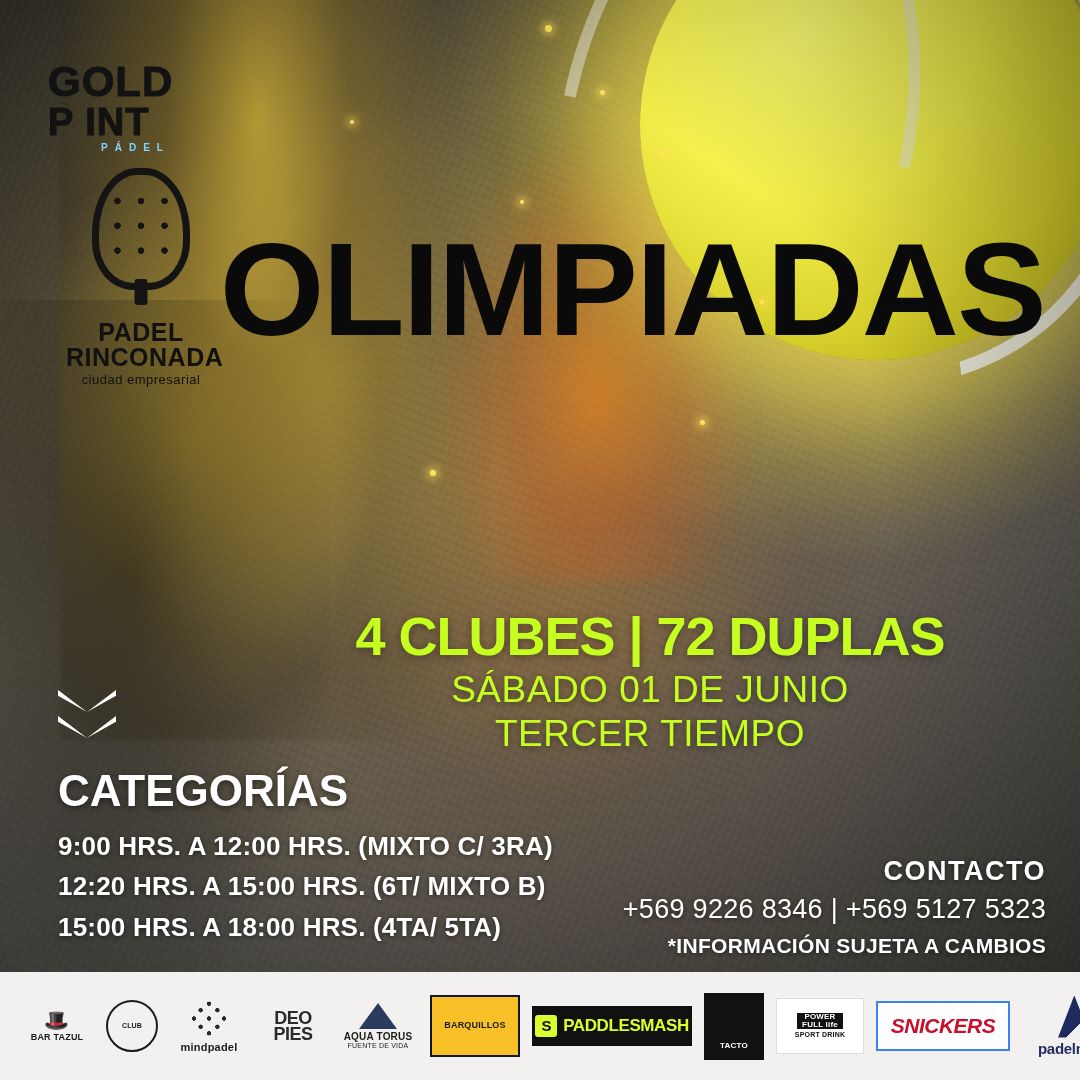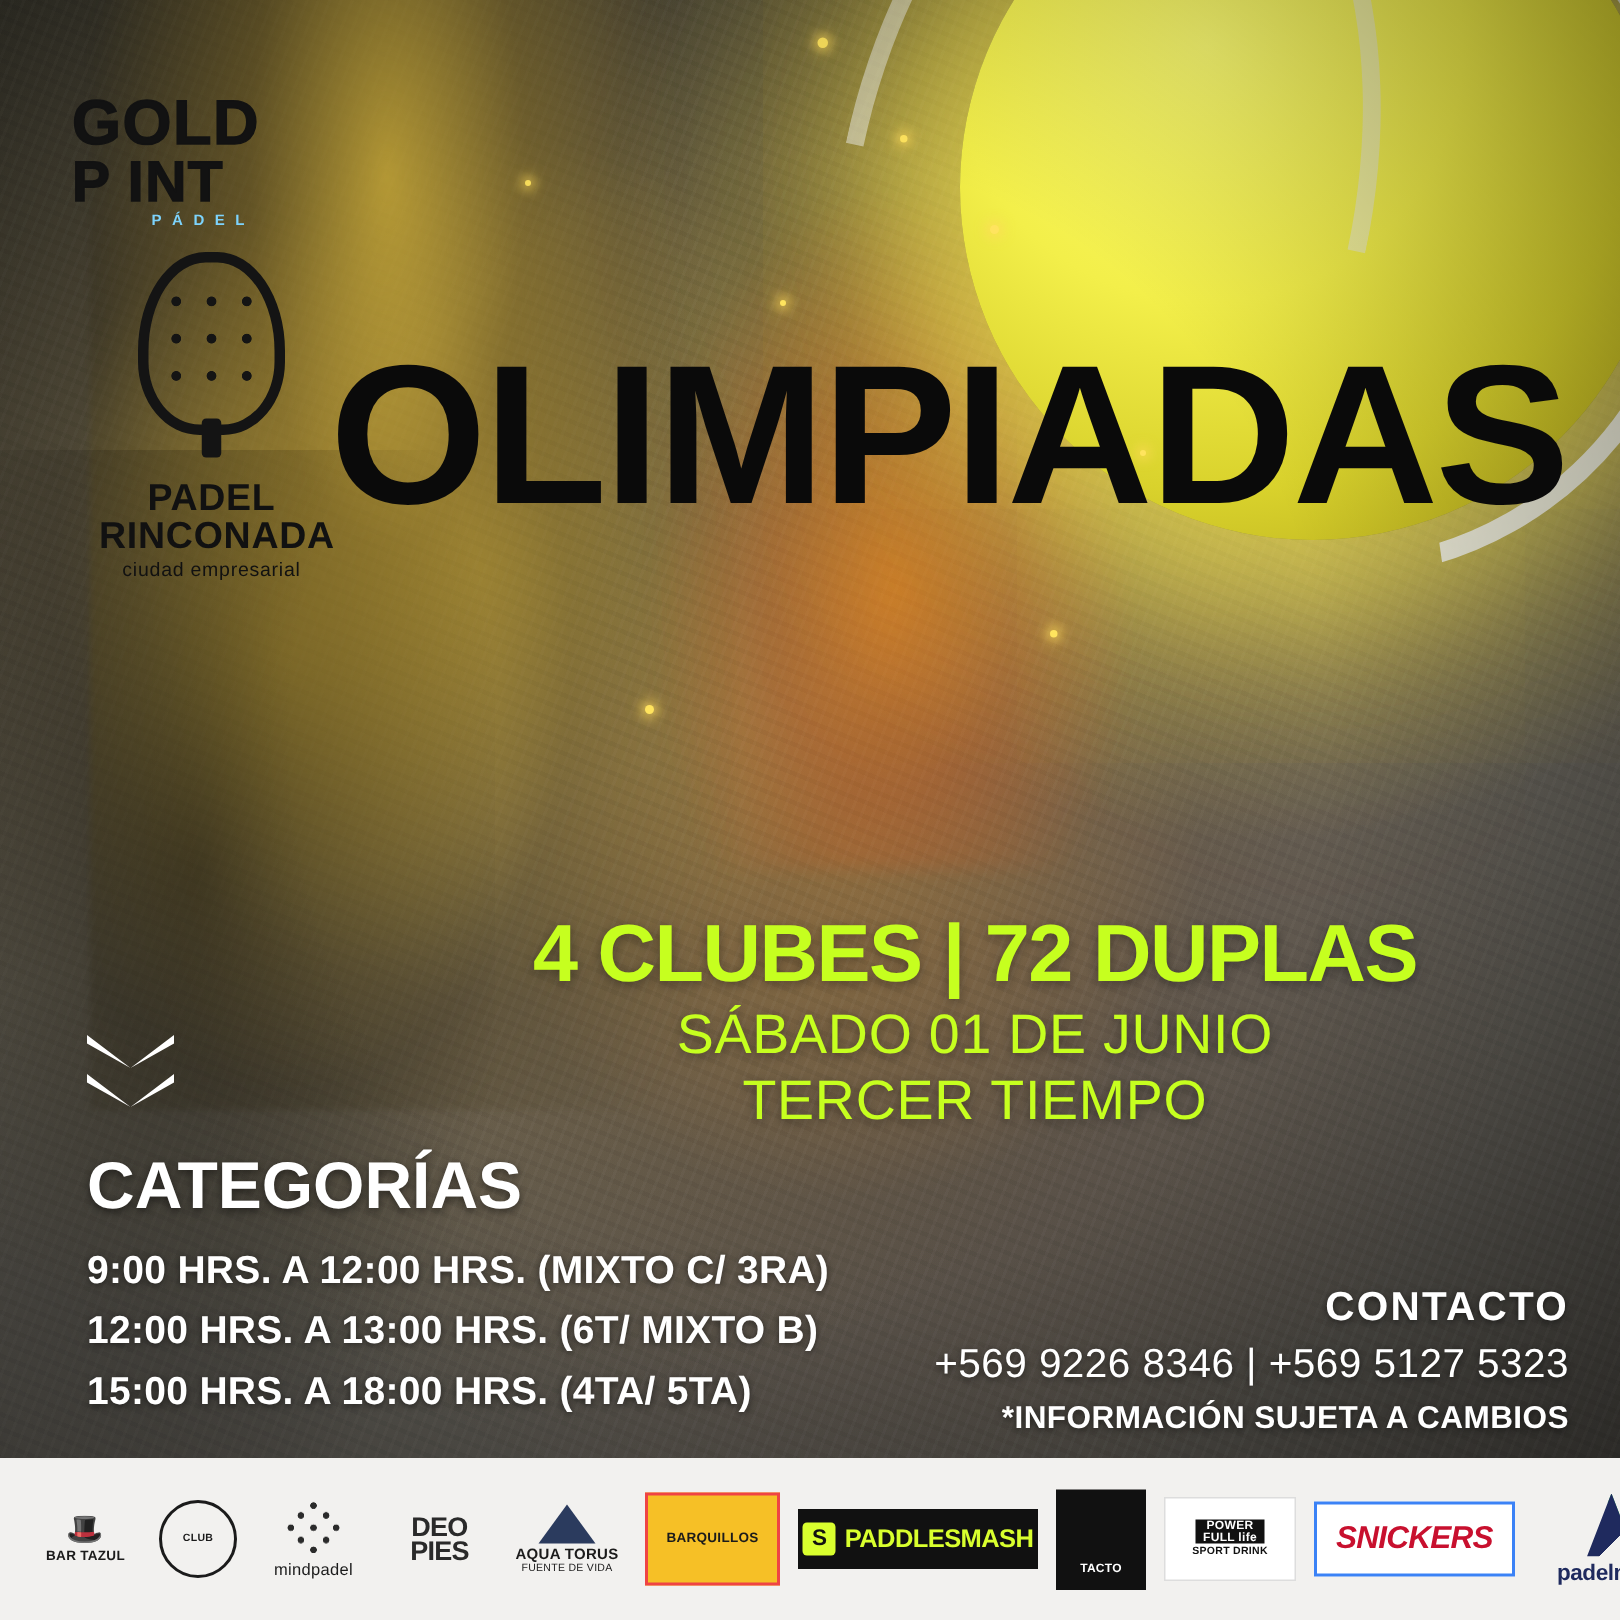--- a/index.html
+++ b/index.html
@@ -232,21 +232,21 @@
       radial-gradient(circle at 30% 70%, #2b2b2b 2px, transparent 2.4px),
       radial-gradient(circle at 70% 70%, #2b2b2b 2px, transparent 2.4px),
       radial-gradient(circle at 50% 14%, #2b2b2b 2px, transparent 2.4px),
       radial-gradient(circle at 14% 50%, #2b2b2b 2px, transparent 2.4px),
       radial-gradient(circle at 86% 50%, #2b2b2b 2px, transparent 2.4px),
       radial-gradient(circle at 50% 86%, #2b2b2b 2px, transparent 2.4px);
   }
   .sp-deo { width: 66px; font-size: 18px; font-weight: 700; color: #2a2a2a; letter-spacing: -.5px; line-height: .9;}
   .sp-aqua { width: 80px; flex-direction: column; font-size: 10px; }
   .sp-tri { width: 0; height: 0; border-left: 19px solid transparent; border-right: 19px solid transparent; border-bottom: 26px solid #2b3b5e; }
-  .sp-barq { width: 86px; height: 58px; background: #f6c026; border: 2px solid #ef4444; display:flex; align-items:center; justify-content:center; font-size: 9px; font-weight: 900;}
+  .sp-barq { width: 86px; height: 58px; background: #f6c026; border: 2px solid #0f172a; display:flex; align-items:center; justify-content:center; font-size: 9px; font-weight: 900;}
   .sp-paddle { width: 160px; height: 40px; background: #111; color: #d9ff2e; display: flex; align-items: center; justify-content: center; gap: 6px; font-size: 17px; font-weight: 900; letter-spacing: -.4px;}
   .sp-paddle .pm { background: #d9ff2e; color: #111; width: 22px; height: 22px; display:flex; align-items:center; justify-content:center; border-radius: 3px; font-size: 15px;}
   .sp-tacto { width: 60px; height: 58px; background: #111; color: #fff; display:flex; align-items:flex-end; justify-content:center; padding-bottom: 9px; font-size: 8px; font-weight: 700;}
   .sp-power { width: 86px; height: 54px; background: #fff; border: 1px solid #ddd; display: flex; flex-direction: column; align-items: center; justify-content: center; font-size: 8px; font-weight: 900; color: #111;}
   .sp-power .pf-bar { width: 46px; height: 16px; background: #111; color: #fff; display:flex; align-items:center; justify-content:center; font-size: 8px; }
   .sp-snickers { width: 130px; height: 46px; background: #fff; border: 2px solid #3b82f6; display:flex; align-items:center; justify-content:center; }
   .sp-snickers span { color: #c8102e; font-weight: 900; font-style: italic; font-size: 21px; letter-spacing: -.5px;}
   .divider { width: 2px; height: 72px; background: #cfcdc9; margin: 0 14px; }
   .inscripcion { display: flex; align-items: center; gap: 14px; padding-right: 22px; }
   .pm-logo { text-align: center; }
@@ -316,21 +316,21 @@
   </div>
 
   <div class="chevrons">
     <div class="chev"></div>
     <div class="chev"></div>
   </div>
 
   <div class="cat-title">CATEGORÍAS</div>
   <div class="cat-list">
     <div>9:00 HRS.  A 12:00 HRS. (MIXTO C/ 3RA)</div>
-    <div>12:00 HRS. A 13:00 HRS. (6T/  MIXTO B)</div>
+    <div>12:20 HRS. A 15:00 HRS. (6T/  MIXTO B)</div>
     <div>15:00 HRS. A 18:00 HRS. (4TA/ 5TA)</div>
   </div>
 
   <div class="contact">
     <div class="contact-title">CONTACTO</div>
     <div class="contact-phones">+569 9226 8346 | +569 5127 5323</div>
     <div class="contact-note">*INFORMACIÓN SUJETA A CAMBIOS</div>
   </div>
 
   <div class="sponsor-bar">
@@ -342,21 +342,21 @@
       </div>
 
       <div class="sp">
         <div class="sp-badge">
           <span>CLUB</span>
         </div>
       </div>
 
       <div class="sp sp-mind">
         <div class="sp-dots"></div>
-        <div style="margin-top:3px;font-size:11px;font-weight:400;">mindpadel</div>
+        <div style="margin-top:3px;font-size:11px;font-weight:700;">mindpadel</div>
       </div>
 
       <div class="sp sp-deo">
         <span>DEO PIES</span>
       </div>
 
       <div class="sp sp-aqua">
         <div class="sp-tri"></div>
         <div style="margin-top:3px;">AQUA TORUS</div>
         <div style="font-size:7px;font-weight:500;">FUENTE DE VIDA</div>

